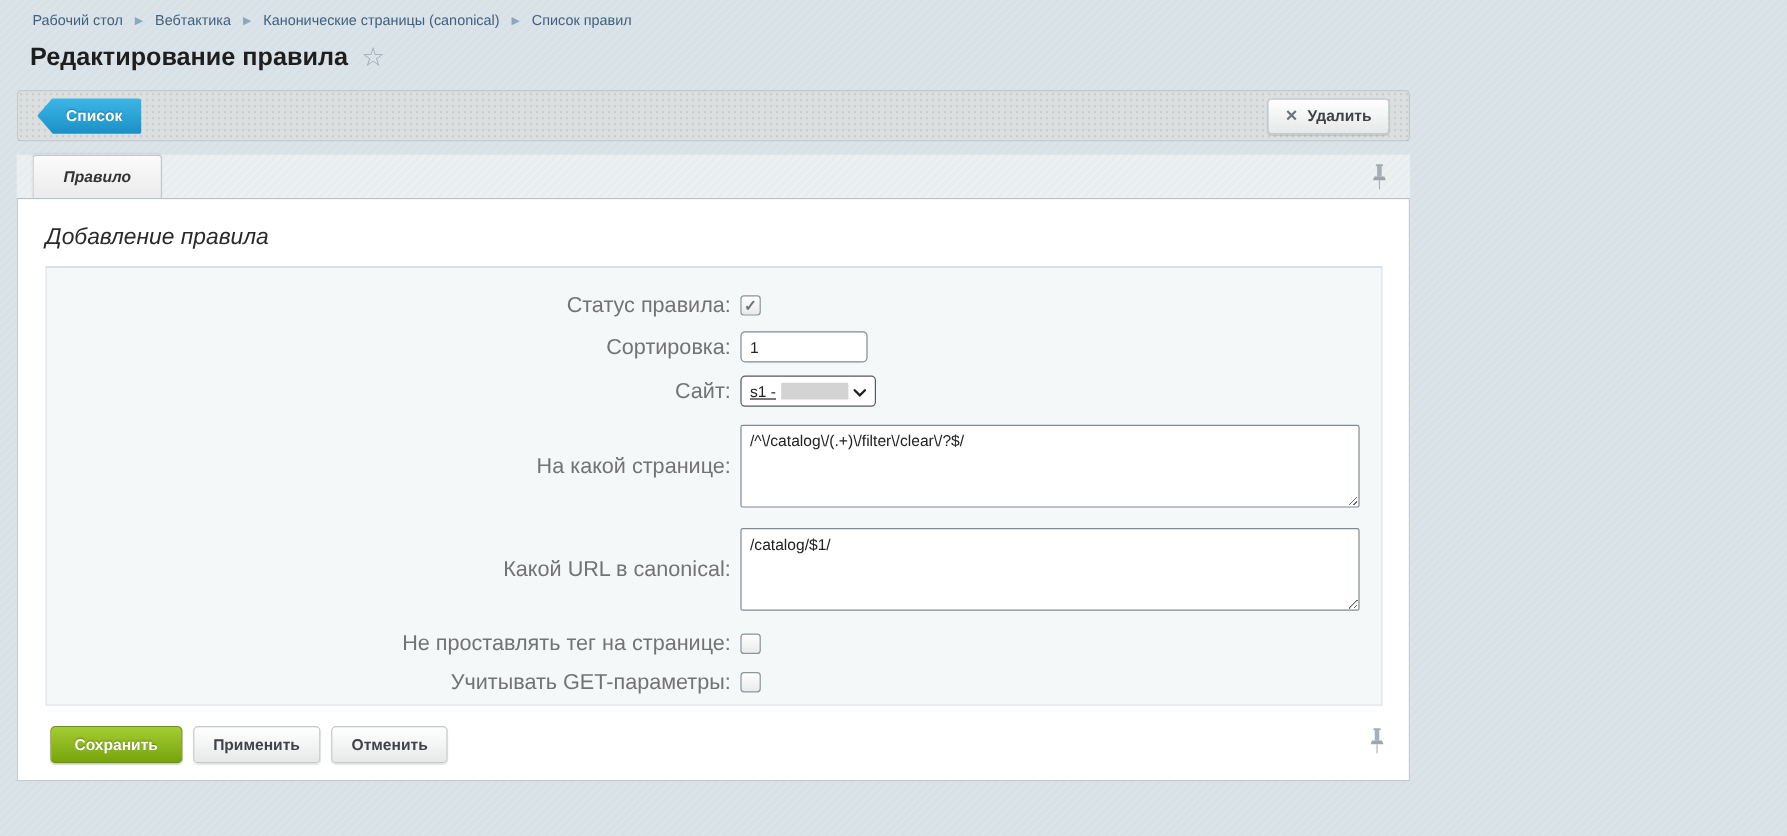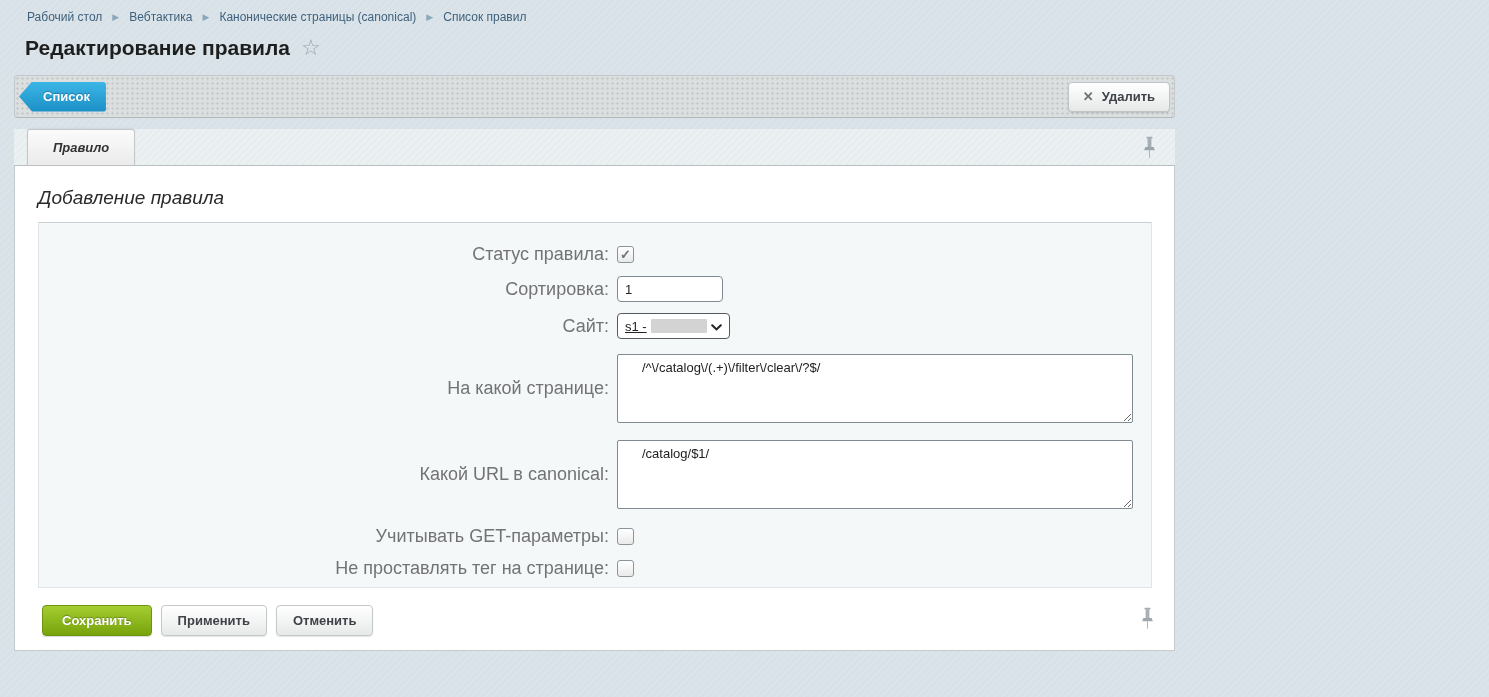--- a/index.html
+++ b/index.html
@@ -24,21 +24,21 @@
   .fav-star { color: #9aa6af; font-size: 22px; margin-left: 11px; cursor: pointer; line-height: 1; }
 
   
   .toolbar {
     margin: 15px 14px 0 14px; height: 43px; border-radius: 4px;
     background-color: #dcdfe0;
     background-image: radial-gradient(circle, #c7cbcc 1px, rgba(0,0,0,0) 1.2px);
     background-size: 5px 5px;
     border: 1px solid #c3c8ca; border-bottom-color: #b2b8bb;
     display: flex; align-items: center; justify-content: space-between;
-    padding: 0 4px;
+    padding: 0 16px;
   }
   .btn-list {
     position: relative; height: 30px; padding: 0 16px 0 24px;
     background: linear-gradient(#3cb6e6, #1b8fc6);
     clip-path: polygon(13px 0, 100% 0, 100% 100%, 13px 100%, 0 50%);
     color: #fff; font-size: 13px; font-weight: bold;
     display: flex; align-items: center; cursor: pointer;
     text-shadow: 0 -1px 1px rgba(0,60,90,.45);
     border: none; border-radius: 3px;
   }
@@ -102,21 +102,21 @@
   }
   .select {
     width: 113px; height: 26px; border: 1px solid #55595e; border-radius: 4px;
     background: #fff; display: flex; align-items: center; padding: 0 7px;
     font-size: 13px; color: #222; cursor: pointer; text-decoration: underline;
   }
   .blur-block { width: 56px; height: 14px; margin-left: 4px; background: #d3d3d3; border-radius: 1px; filter: blur(.6px); }
   .select .chev { margin-left: auto; }
   .textarea {
     width: 516px; height: 69px; border: 1px solid #808a93; border-radius: 2px;
-    padding: 4px 24px; font-size: 13px; color: #222; background: #fff;
+    padding: 4px 7px; font-size: 13px; color: #222; background: #fff;
     font-family: "Liberation Sans", sans-serif; resize: both; line-height: 1.35;
   }
   .row-ta { margin-bottom: 17px; }
 
   
   .footer-buttons { display: flex; gap: 9px; margin: 17px 0 0 27px; }
   .btn-save {
     height: 31px; padding: 0 19px; border: 1px solid #6d950e; border-radius: 4px;
     background: linear-gradient(#a4cd31, #77a30c);
     color: #fff; font-size: 13px; font-weight: bold; cursor: pointer;
@@ -215,28 +215,28 @@
       </div>
 
       <div class="form-row row-ta">
         <label class="form-label">Какой URL в canonical:</label>
         <span class="form-control">
           <textarea class="textarea" style="">/catalog/$1/</textarea>
         </span>
       </div>
 
       <div class="form-row">
+        <label class="form-label">Не проставлять тег на странице:</label>
+        <span class="form-control">
+          <span class="checkbox"></span>
+        </span>
+      </div>
+
+      <div class="form-row">
         <label class="form-label">Учитывать GET-параметры:</label>
-        <span class="form-control">
-          <span class="checkbox"></span>
-        </span>
-      </div>
-
-      <div class="form-row">
-        <label class="form-label">Не проставлять тег на странице:</label>
         <span class="form-control">
           <span class="checkbox"></span>
         </span>
       </div>
 
     </div>
 
     <div class="footer-buttons">
       <button class="btn-save">Сохранить</button>
       <button class="btn-plain">Применить</button>

